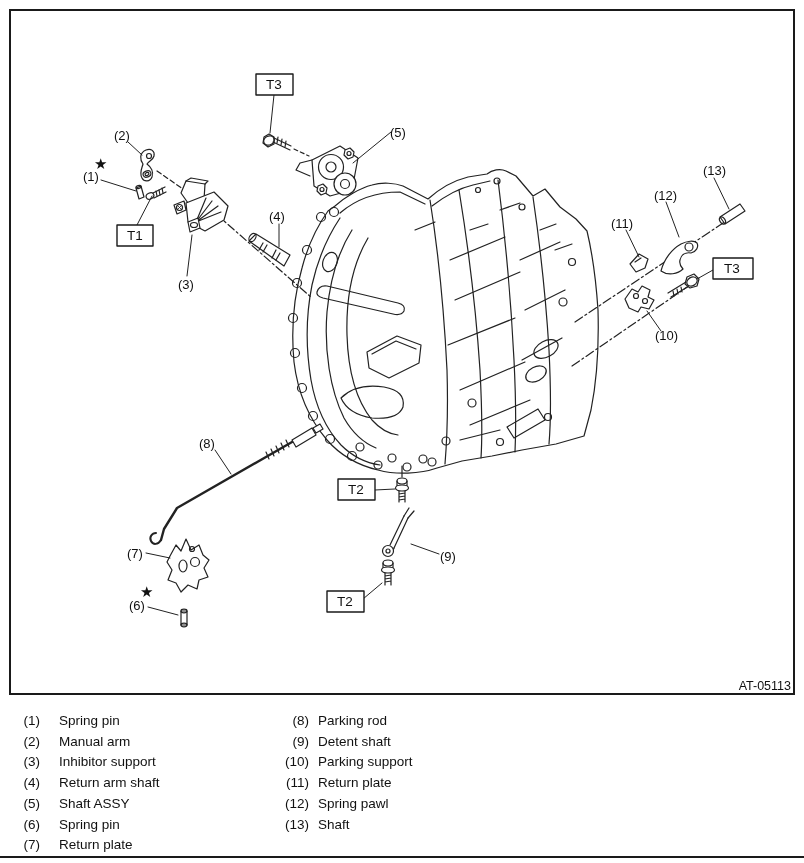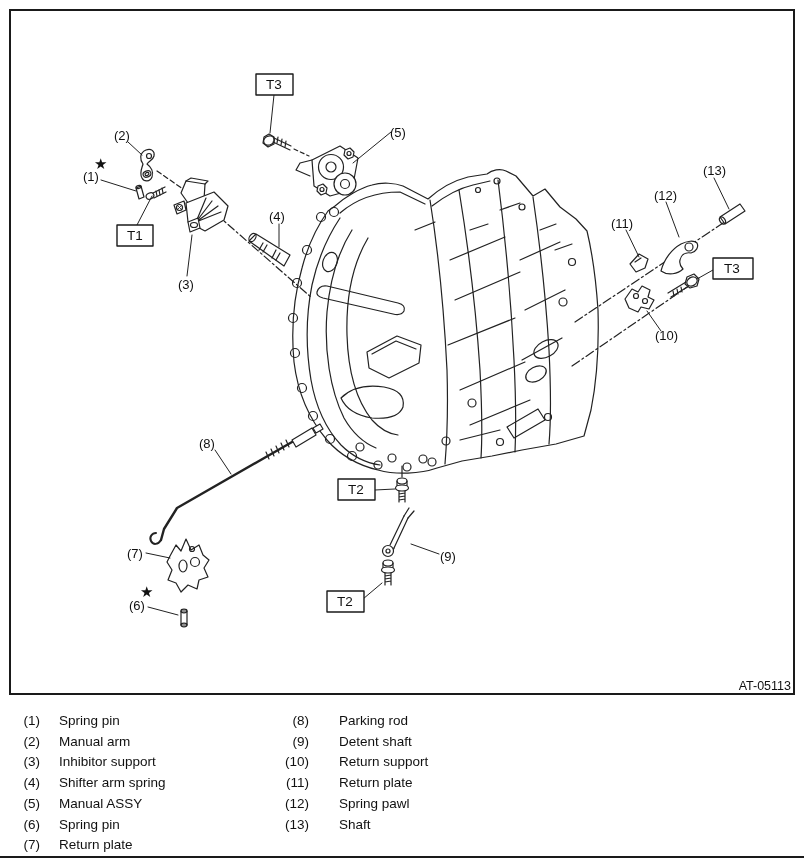--- a/index.html
+++ b/index.html
@@ -8,21 +8,21 @@
   .diagram-box{position:absolute;left:9px;top:9px;width:786px;height:686px;
                border:2px solid #1a1a1a;box-sizing:border-box;background:#fff;}
   .diagram-box svg{position:absolute;left:0;top:0;width:100%;height:100%;}
   svg text{font-family:"Liberation Sans",sans-serif;fill:#111;}
   .legend-col{position:absolute;font-size:13.5px;line-height:20.7px;}
   .legend-col.left{left:10px;top:711px;}
   .legend-col.right{left:279px;top:711px;}
   .legend-row{display:flex;}
   .legend-num{display:inline-block;width:30px;text-align:right;white-space:pre;}
   .legend-col.left .legend-label{margin-left:19px;text-align:center;}
-  .legend-col.right .legend-label{margin-left:30px;}
+  .legend-col.right .legend-label{margin-left:9px;}
   .bottom-rule{position:absolute;left:0;top:856px;width:804px;height:2px;background:#1a1a1a;}
 </style>
 </head>
 <body>
 
 <div class="page">
 
   <div class="diagram-box">
     <svg viewBox="11 11 782 682" fill="none" stroke="#222" stroke-width="1.2" stroke-linecap="round" stroke-linejoin="round">
 
@@ -284,25 +284,25 @@
     <div class="legend-row">
         <span class="legend-num">(2)</span>
         <span class="legend-label">Manual arm</span>
       </div>
     <div class="legend-row">
         <span class="legend-num">(3)</span>
         <span class="legend-label">Inhibitor support</span>
       </div>
     <div class="legend-row">
         <span class="legend-num">(4)</span>
-        <span class="legend-label">Shifter arm spring</span>
+        <span class="legend-label">Return arm shaft</span>
       </div>
     <div class="legend-row">
         <span class="legend-num">(5)</span>
-        <span class="legend-label">Manual ASSY</span>
+        <span class="legend-label">Shaft ASSY</span>
       </div>
     <div class="legend-row">
         <span class="legend-num">(6)</span>
         <span class="legend-label">Spring pin</span>
       </div>
     <div class="legend-row">
         <span class="legend-num">(7)</span>
         <span class="legend-label">Return plate</span>
       </div>
   </div>
@@ -310,21 +310,21 @@
     <div class="legend-row">
         <span class="legend-num">(8)</span>
         <span class="legend-label">Parking rod</span>
       </div>
     <div class="legend-row">
         <span class="legend-num">(9)</span>
         <span class="legend-label">Detent shaft</span>
       </div>
     <div class="legend-row">
         <span class="legend-num">(10)</span>
-        <span class="legend-label">Return support</span>
+        <span class="legend-label">Parking support</span>
       </div>
     <div class="legend-row">
         <span class="legend-num">(11)</span>
         <span class="legend-label">Return plate</span>
       </div>
     <div class="legend-row">
         <span class="legend-num">(12)</span>
         <span class="legend-label">Spring pawl</span>
       </div>
     <div class="legend-row">

